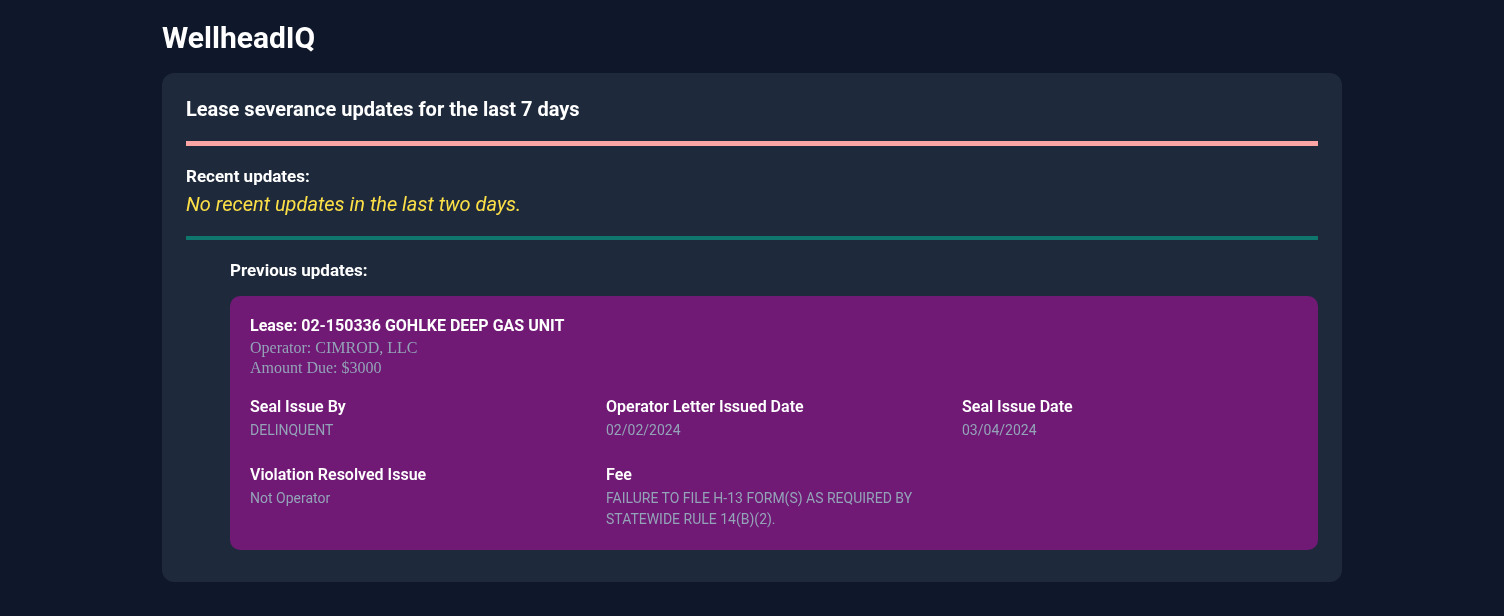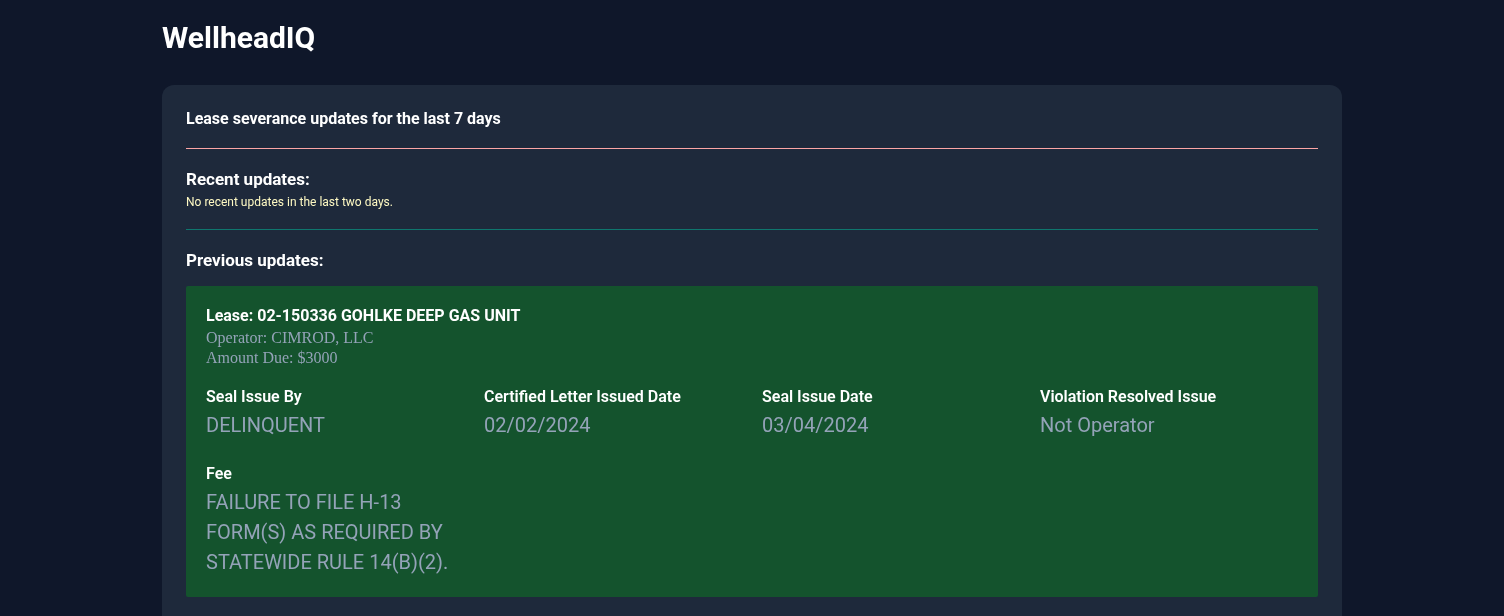--- a/index.html
+++ b/index.html
@@ -16,90 +16,92 @@
     }
     .container {
       max-width: 1240px;
       margin: 0 auto;
       padding: 0 30px;
     }
     .brand-title {
       font-size: 30px;
       font-weight: 700;
       color: #ffffff;
-      margin-bottom: 30px;
+      margin-bottom: 18px;
     }
     .card {
       background-color: #1e293b;
       border-radius: 12px;
       padding: 24px;
     }
     .card-title {
-      font-size: 16px;
+      font-size: 20px;
       font-weight: 700;
       color: #ffffff;
       padding-bottom: 20px;
-      border-bottom: 1px solid #fca5a5;
+      border-bottom: 5px solid #fca5a5;
     }
     .section {
       padding: 20px 0;
-      border-bottom: 1px solid #0f766e;
+      border-bottom: 4px solid #0f766e;
     }
     .section:last-of-type {
       border-bottom: none;
       padding-bottom: 8px;
+      margin-left: 44px;
     }
     .section-title {
       font-size: 17px;
       font-weight: 700;
       color: #ffffff;
       margin-bottom: 6px;
     }
     .section-subtitle {
-      font-size: 12px;
-      color: #fef9c3;
+      font-size: 20px;
+      color: #fde047;
+      font-style: italic;
     }
     .update-card {
-      background-color: #14532d;
-      border-radius: 2px;
+      background-color: #701a75;
+      border-radius: 10px;
       padding: 20px;
       margin-top: 16px;
     }
     .lease-header {
       margin-bottom: 20px;
     }
     .lease-title {
       font-size: 16px;
       font-weight: 700;
       color: #ffffff;
       margin-bottom: 4px;
     }
     .lease-meta {
       font-size: 16px;
       color: #94a3b8;
       margin-bottom: 2px;
       font-family: Liberation Serif, serif;
     }
     .detail-grid {
       display: grid;
-      grid-template-columns: repeat(4, 1fr);
+      grid-template-columns: repeat(3, 1fr);
       gap: 24px 20px;
     }
     .detail-item {
       display: flex;
       flex-direction: column;
     }
     .detail-label {
       font-size: 16px;
       font-weight: 600;
       color: #ffffff;
       margin-bottom: 4px;
     }
     .detail-value {
-      font-size: 20px;
+      font-size: 14px;
       color: #94a3b8;
       line-height: 1.5;
     }
   </style>
 </head>
 <body>
 
 <div class="container">
   <h1 class="brand-title">WellheadIQ</h1>
 
@@ -120,21 +122,21 @@
           <div class="lease-meta">Operator: CIMROD, LLC</div>
           <div class="lease-meta">Amount Due: $3000</div>
         </div>
 
         <div class="detail-grid">
           <div class="detail-item">
             <div class="detail-label">Seal Issue By</div>
             <div class="detail-value">DELINQUENT</div>
           </div>
           <div class="detail-item">
-            <div class="detail-label">Certified Letter Issued Date</div>
+            <div class="detail-label">Operator Letter Issued Date</div>
             <div class="detail-value">02/02/2024</div>
           </div>
           <div class="detail-item">
             <div class="detail-label">Seal Issue Date</div>
             <div class="detail-value">03/04/2024</div>
           </div>
           <div class="detail-item">
             <div class="detail-label">Violation Resolved Issue</div>
             <div class="detail-value">Not Operator</div>
           </div>

